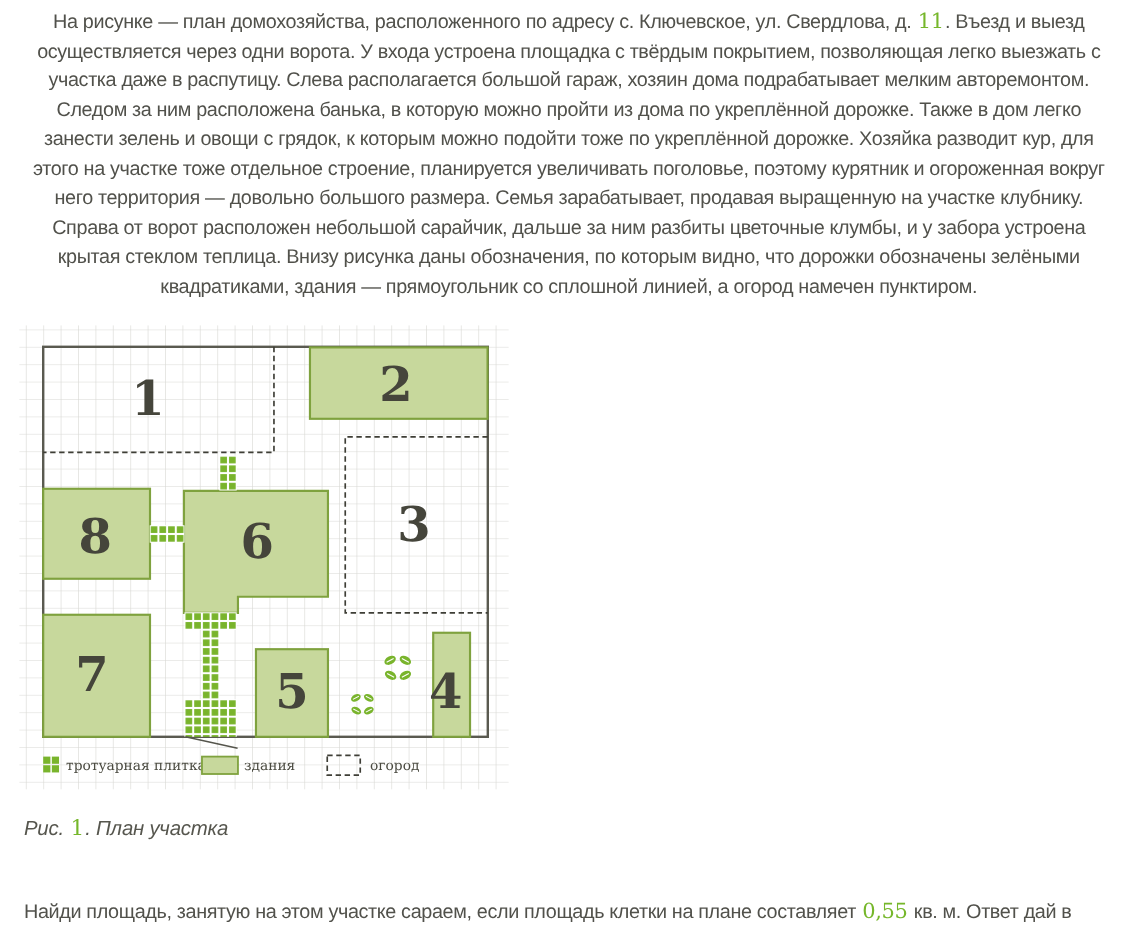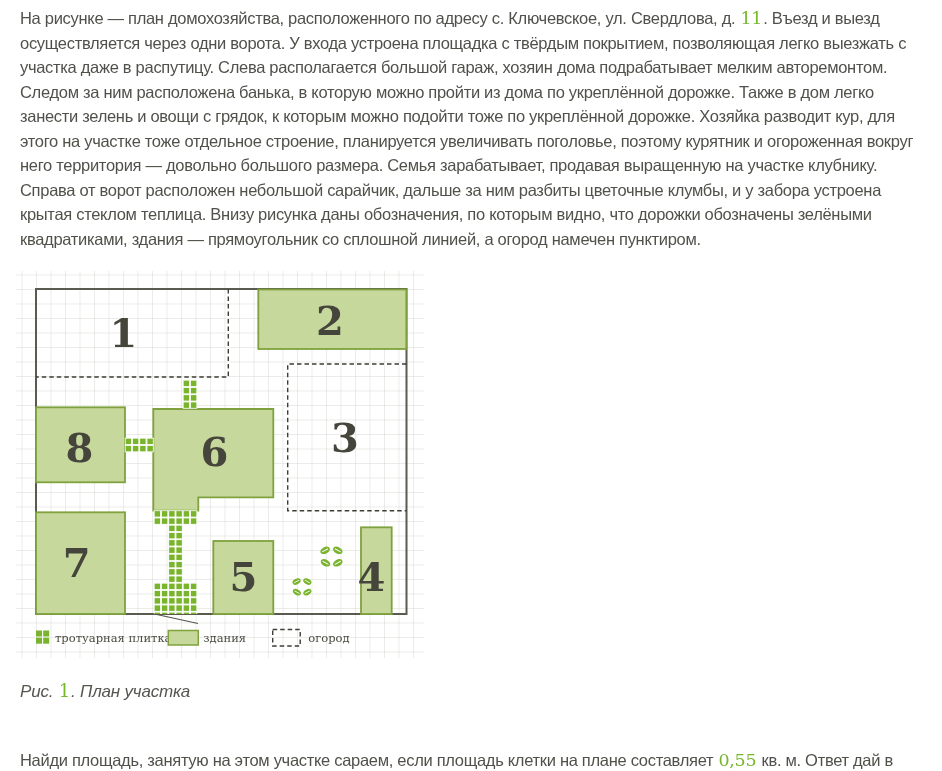--- a/index.html
+++ b/index.html
@@ -4,21 +4,21 @@
 <style>
   html,body{margin:0;padding:0;}
   body{
     width:942px;height:771px;position:relative;background:#ffffff;
     font-family:"Liberation Sans",sans-serif;color:#4e4e48;overflow:hidden;
   }
   .para{
     position:absolute;left:20px;width:908px;
     font-size:16.5px;line-height:24.5px;letter-spacing:-0.3px;color:#51514b;
   }
-  .intro{top:6px;}
+  .intro{top:6px;text-align:center;}
   .question{top:748px;}
   .num{
     font-family:"DejaVu Serif",serif;color:#76b72b;font-size:1.06em;
     font-style:normal;padding:0 1px;
   }
   .caption{
     position:absolute;left:20px;top:680px;font-size:17px;
     font-style:italic;color:#56564e;letter-spacing:-0.2px;
   }
   .figure-wrap{position:absolute;left:16px;top:271px;width:408px;height:387px;}

